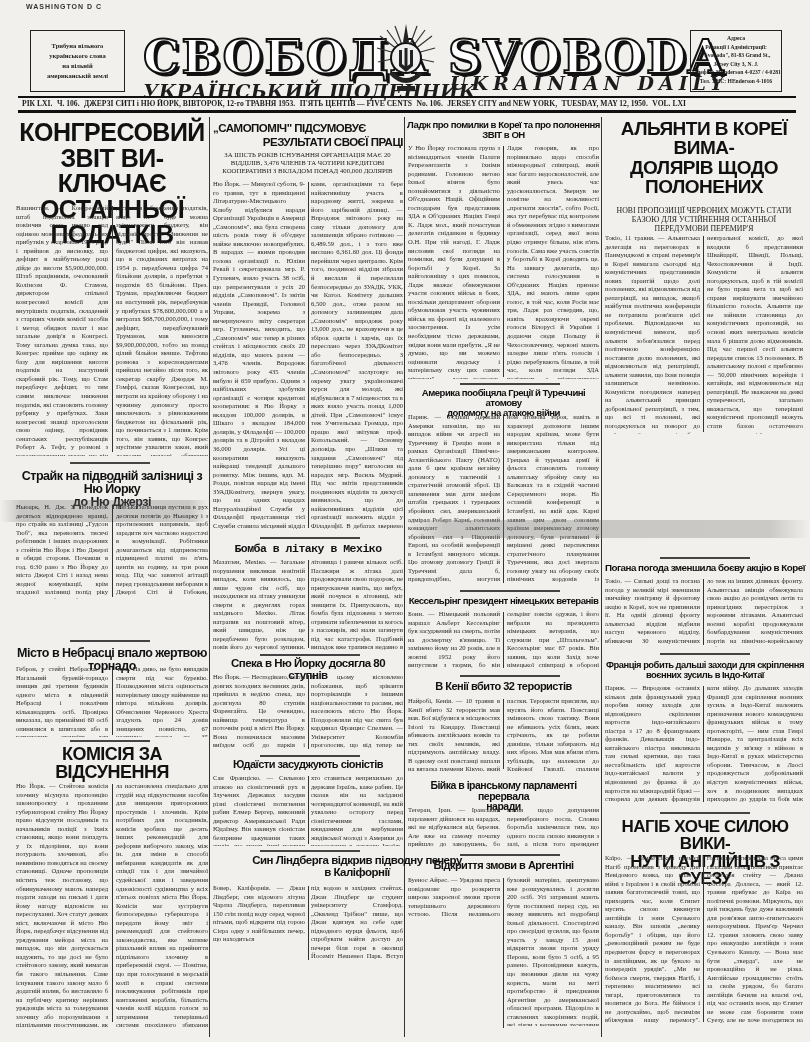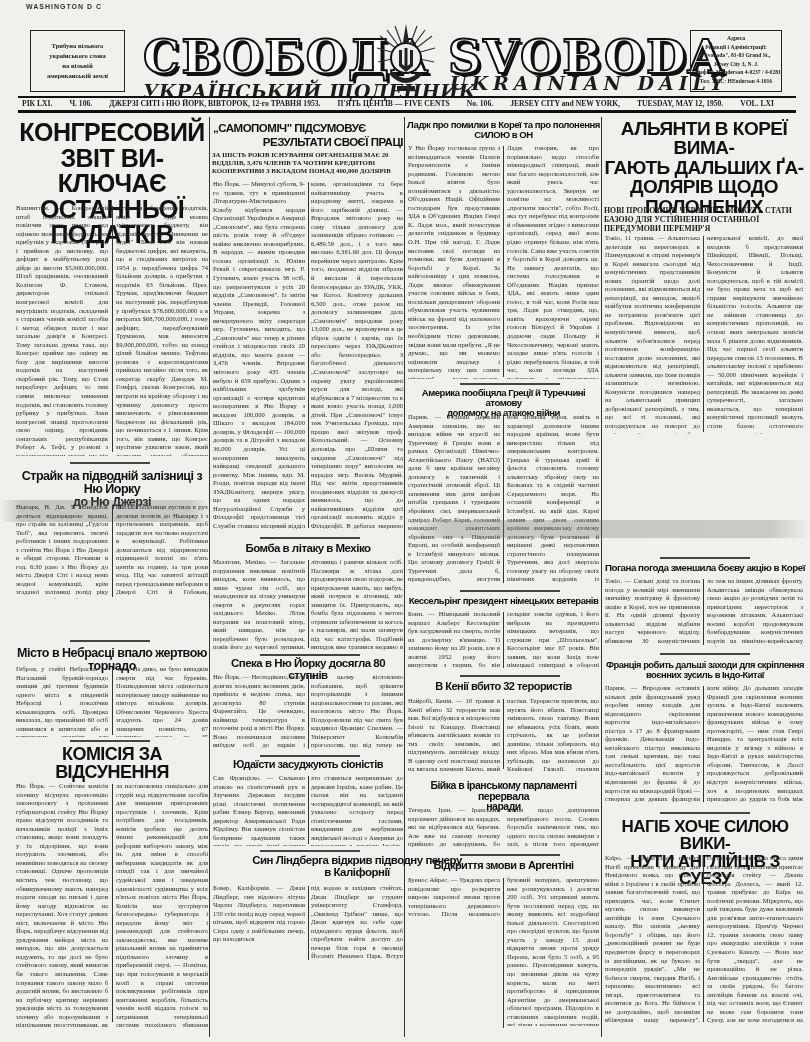--- a/index.html
+++ b/index.html
@@ -16,24 +16,24 @@
     .boxr { left: 690px; top: 30px; width: 92px; height: 62px; border: 1.5px solid #222;
       font: bold 5.6px "Liberation Serif", serif; text-align: center; line-height: 8.5px; padding-top: 3px; box-sizing: border-box;}
     .mast { font-family: "DejaVu Serif", serif; font-weight: bold; color: #fff;
       -webkit-text-stroke: 2px #111; text-shadow: 3px 3px 0 #111; letter-spacing: 2px; }
     .mast-l { left: 143px; top: 30px; font-size: 46px; }
     .mast-r { left: 448px; top: 30px; font-size: 46px; }
     .sub-l { left: 143px; top: 80px; font-size: 19px; font-weight: bold; font-style: italic; letter-spacing: 0.5px; font-family: "DejaVu Serif", serif; }
     .sub-r { left: 450px; top: 72px; font-size: 19px; font-weight: bold; font-style: italic; letter-spacing: 5px; font-family: "DejaVu Serif", serif; }
     .emblem { left: 375px; top: 22px; width: 62px; height: 72px; }
     .rule { left: 18px; width: 778px; background: #111; }
-    .dateline { left: 22px; top: 99px; width: 752px; font: bold 7.6px "Liberation Serif", serif; display: flex; justify-content: space-between; white-space: nowrap; }
+    .dateline { left: 22px; top: 99px; width: 664px; font: bold 7.6px "Liberation Serif", serif; display: flex; justify-content: space-between; white-space: nowrap; }
     .vline { width: 1px; background: #333; }
     .hl { font-family: "Liberation Sans", "DejaVu Sans", sans-serif; font-weight: bold; text-align: center; line-height: 1.02; letter-spacing: -0.5px; color: #111; transform-origin: left top; }
-    .sub { font-family: "Liberation Serif", serif; font-weight: bold; text-align: left; font-size: 7.8px; line-height: 9px; }
+    .sub { font-family: "Liberation Serif", serif; font-weight: normal; text-align: center; font-size: 7.8px; line-height: 9px; }
     .col { font-size: 6.6px; line-height: 8.55px; text-align: justify; color: #2a2a2a; overflow: hidden; font-family: "Liberation Serif", serif; }
     .sep { height: 2px; background: #444; }
     .smudge { background: linear-gradient(90deg, rgba(120,120,120,0) 0%, rgba(120,120,120,0.35) 10%, rgba(110,110,110,0.3) 90%, rgba(120,120,120,0) 100%); }
   </style>
 </head>
 <body>
 
 <div class="abs stamp">WASHINGTON D C</div>
 
 <div class="abs boxl">
@@ -147,21 +147,21 @@
   <div class="abs hl" style="left:213px;top:137px;width:190px;font-size:11.5px;text-align:right;">РЕЗУЛЬТАТИ СВОЄЇ ПРАЦІ</div>
   <div class="abs sub" style="left:212px;top:151px;width:191px;font-size:6.8px;line-height:7.8px;">ЗА ШІСТЬ РОКІВ ІСНУВАННЯ ОРГАНІЗАЦІЯ МАЄ 20 ВІДДІЛІВ, 3,476 ЧЛЕНІВ ТА ЧОТИРИ КРЕДИТОВІ КООПЕРАТИВИ З ВКЛАДОМ ПОНАД 400,000 ДОЛЯРІВ</div>
   <div class="abs col" style="left:213px;top:180px;width:92px;height:350px;">Ню Йорк. — Минулої суботи, 9-го травня, тут в приміщенні Літературно-Мистецького Клюбу відбулися наради Організації Українців в Америці „Самопоміч", яка була створена шість років тому й об'єднує майже виключно новоприбулих. В нарадах — якими проводив голова організації п. Юліян Ревай і секретарювала мгр. Р. Гутлевич, взяло участь 38 осіб, що репрезентували з усіх 20 відділів „Самопомочі". Із звітів членів Президії, Головної Управи, зокрема з вичерпуючого звіту секретаря мгр. Гутлевича, виходить, що „Самопоміч" має тепер в різних стейтах і місцевостях своїх 20 відділів, що мають разом — 3,476 членів. Впродовж звітового року 435 членів вибуло й 659 прибуло. Одним з найбільших здобутків організації є чотири кредитові кооперативи: в Ню Йорку з вкладом 100,000 долярів, в Шікаго з вкладом 184,000 долярів, у Філаделфії — 100,000 долярів та в Дітройті з вкладом 36,000 долярів. Усі ці кооперативи виказують найкращі тенденції дальшого розвитку. Між іншим, вдп. М. Роздн, повітав наради від імені ЗУАДКомітету, звернув увагу, що на одних нарадах Натуралізаційної Служби у Філаделфії представниця тієї Служби ставила місцевий відділ „Самопомочі" та його кооперативу за приклад інтеграції новоприбулих в американське життя. „Самопоміч", як це виходило із звітів, тісно співпрацює з американсько-українськими центральними репрезентаціями — УКК, ЗУАДКомітетом, Католицьким Допомоговим Комітетом у Стемфорді, з братерсько-запомоговими</div>
   <div class="abs vline" style="left:308px;top:182px;height:346px;"></div>
   <div class="abs col" style="left:311px;top:180px;width:92px;height:350px;">ками, організаціями та бере найактивнішу участь в народному житті, зокрема в його зарібковій ділянці. — Впродовж звітового року на саму тільки допомогу для залишенців зібрано готівкою — 6,489.59 дол., і з того вже вислано 6,361.60 дол. Ці фонди перейшли через централю. Крім того, поодинокі відділи зібрали й вислали й пересилали безпосередньо до ЗУАДК, УКК, чи Катол. Комітету дальших 6,500 дол., отже разом на допомогу залишенцям дала „Самопоміч" впродовж року 13,000 дол., не враховуючи в це збірок одягів і харчів, що їх переслано через ЗУАДКомітет або безпосередньо. З багатобічної діяльності „Самопомочі" заслуговує на окрему увагу українознавчі курси для молоді, які відбувалися в 7 місцевостях та в яких взяло участь понад 1,000 дітей. При „Самопомочі" існує теж Учительська Громада, про працю якої звітував проф. Копольський. — Основну доповідь про „Шляхи та завдання „Самопомочі" під теперішню пору" виголосив на нарадах мгр. Василь Мудрий. Під час звітів представників поодиноких відділів та дискусії виявилось, що до найактивніших відділів цієї організації належить відділ у Філаделфії. В дебатах звернено увагу на все ще існуючі деякі проблеми між давніми іміграціями та новоприбулими й зокрема на відносно мало зацікавлення тісно вартістю організацію вадіть з боку самих новоприбулих. — Про орган організації, місячник „Новий Світ", звітував в-р Федінський. Наради винесли низку конкретних рішень для дальшого розвитку й праці організації.</div>
 </section>
 
 <div class="abs sep" style="left:260px;top:537px;width:100px;"></div>
 
 <section>
-  <div class="abs hl" style="left:212px;top:543px;width:192px;font-size:11.5px;">Бомба в літаку в Мехіко</div>
+  <div class="abs hl" style="left:212px;top:543px;width:192px;font-size:11.5px;font-family:Liberation Mono, monospace;">Бомба в літаку в Мехіко</div>
   <div class="abs col" style="left:213px;top:558px;width:92px;height:92px;">Мазатлен, Мехіко. — Загальне порушення викликав новітній випадок, коли виявилось, що лише чудом сім осіб, що знаходилися на літаку уникнули смерти в джунглях горах західнього Мехіко. Літак натрапив на поштовий вітер, який швидше, ніж це передбачено було розкладом, повів його до чергової зупинки. Кілька хвилин після того, як з літака вийшли вантажі, у цьому вантажі розірвалась годинникова бомба, вбиваючи трьох урядовців</div>
   <div class="abs vline" style="left:308px;top:560px;height:88px;"></div>
   <div class="abs col" style="left:311px;top:558px;width:92px;height:92px;">літовища і ранячи кількох осіб. Пасажири ж літака далі продовжували свою подорож, не припускаючи навіть, що вибух, який почувся в літовищі, міг знищити їх. Припускають, що бомба була підложена з метою отримати забезпечення за когось з пасажирів, які мали загинути під час катастрофи. Подібний випадок вже трапився недавно в Мехіко, коли злочинці надіялись отримати 208,000 долярів за кількох обезпечених пасажирів літака.</div>
 </section>
 
 <div class="abs sep" style="left:260px;top:654px;width:100px;"></div>
 
 <section>
   <div class="abs hl" style="left:212px;top:658px;width:192px;font-size:11.5px;">Спека в Ню Йорку досягла 80 ступнів</div>
   <div class="abs col" style="left:213px;top:673px;width:92px;height:78px;">Ню Йорк. — Несподівано, після довгих холодних весняних днів, прийшла в неділю спека, що досягнула 80 ступнів Фаренгайта. Це очевидно, найвища температура в поточнім році в місті Ню Йорку. Вона позначилася масовим виїздом осіб до парків і приберемних надморських реорсів, а крім того, парламенти сотні дітей, що брали участь в святкуванні Дня Світової Содалії на ґрунтах університету Фордгам. У святкуванні взяло участь 25,000 осіб.</div>
@@ -186,21 +186,21 @@
     <div>в Каліфорнії</div>
   </div>
   <div class="abs col" style="left:213px;top:884px;width:92px;height:78px;">Бовер, Каліфорнія. — Джан Ліндберг, син відомого літуна Чарлза Ліндберга, перепливав 150 стіп попід воду серед чорної пітьми, щоб відкрити під горою Сієра одну з найбільших печер, що находиться</div>
   <div class="abs vline" style="left:308px;top:886px;height:74px;"></div>
   <div class="abs col" style="left:311px;top:884px;width:92px;height:78px;">під водою в західних стейтах. Джан Ліндберг це студент університету Стамфорд. „Оквленд Трібюн" пише, що Джан вдягнув на себе одяг підводного нурця фльоти, щоб спробувати найти доступ до печери біля гори в околиці Йосеміт Нешенел Парк. Вступ до печери находиться в скалі, але він заховений каміннями, у глибині 25 стіп під водою. Студент мав при собі прилади до вдихування повітря і таким чином вдалося йому відкрити наміри та увійти до печери, якої існування відоме здавна.</div>
 </section>
 
 <section>
   <div class="abs hl" style="left:407px;top:120px;width:193px;font-size:9.6px;">
     <div>Ладж про помилки в Кореї та про полонення</div>
-    <div>СИЛОЮ в ОН</div>
+    <div>ЗВІТ в ОН</div>
   </div>
   <div class="abs col" style="left:408px;top:144px;width:92px;height:235px;">У Ню Йорку гостювала група з вісімнадцятьох членів Палати Репрезентантів з їхніми родинами. Головною метою їхньої візити було познайомитися з діяльністю Об'єднаних Націй. Офіційним господарем був представник ЗДА в Об'єднаних Націях Генрі К. Ладж мол., який почастував делегатів сніданком в будинку О.Н. При тій нагоді, Г. Ладж висловив свої погляди на помилки, які були допущені в боротьбі у Кореї. За найголовнішу з цих помилок, Ладж вважає обмежування участи союзних військ в боях, поскільки департамент оборони обумовлював участь чужинних військ на фронті від належного заосмотрення. Із усім необхідним тісно державами, звідки вони мали прибути. „Я не думаю, що ми можемо оцінювати людську і матеріяльну силу цих самих мірилом", — додав господар. Якщо б ми не ставили таких вимагань, ми б мали в Кореї більше чужинних відділів, — говорив він далі. Про саму організацію Об'єднаних Націй</div>
   <div class="abs vline" style="left:503px;top:146px;height:231px;"></div>
   <div class="abs col" style="left:507px;top:144px;width:92px;height:235px;">Ладж говорив, як про порівняльно щодо способи міжнародньої співпраці, який має багато недосконалостей, але який увесь час удосконалюється. Звернув не помітне на можливості „прогнати хвостів", собто Росії, яка тут перебуває під контролем й обмеженнях згідно з вимогами організації, серед якої вона рідко отримує більше, ніж п'ять голосів. Сама вже участь совєтів у боротьбі в Кореї доводить це. На заввагу делегатів, що система голосування в Об'єднаних Націях признає ЗДА, які мають лише один голос, в той час, коли Росія має три, Ладж раз ствердив, що, навіть враховуючи окремі голоси Білорусі й України і додаючи сюди Польщу й Чехословаччину, червоні мають заледве лише п'ять голосів і рідко перебувають більше, в той час, коли погляди ЗДА поділяють з шістнадцятеро членів. Кореспонденти звернули увагу на те, що родини репрезентантів були дуже мало поінформовані у праці, структурі та в багатьох справах О.Н.</div>
 </section>
 
 <div class="abs sep" style="left:460px;top:383px;width:100px;"></div>
 
 <section>
   <div class="abs hl" style="left:407px;top:388px;width:193px;font-size:9.6px;">
@@ -245,21 +245,20 @@
 <section>
   <div class="abs hl" style="left:407px;top:860px;width:193px;font-size:11px;">Відкриття змови в Аргентіні</div>
   <div class="abs col" style="left:408px;top:876px;width:92px;height:40px;">Буенос Айрес. — Урядова преса повідомляє про розкриття широко закроєної змови проти теперішнього державного устрою. Після недавнього заарештування кількох осіб з аргентінського товариства і відкриття в якій одній з затримання — вибуховий матеріял, арештувала вже розшукувались і досягли 200 осіб. Усі затримані мають бути поставлені перед суд, на якому виявлять всі подробиці їхньої діяльності. Спостерігачі кажуть, що брали участь в змові, прямо про заговір, що брали участь у цю заваду.</div>
   <div class="abs vline" style="left:503px;top:878px;height:150px;"></div>
   <div class="abs col" style="left:507px;top:876px;width:92px;height:150px;">буховий матеріял, арештувано вже розшукувались і досягли 200 осіб. Усі затримані мають бути поставлені перед суд, на якому виявлять всі подробиці їхньої діяльності. Спостерігачі про своєрідні зусилля, що брали участь у заваду 15 доні відкриття змови проти уряду Перона, коли було 5 осіб, а 95 ранено. Проповідники кажуть, що змовники діяли на чужу користь, мали на меті протиборство й приєднання Аргентіни до американської обласної програми. Підозріло в ставленнях закорінзних подій, які діяли з великими зусиллями своєї „проамериканської служби".</div>
 </section>
 
 <section>
   <div class="abs hl" style="left:604px;top:119px;width:200px;font-size:19px;">
     <div>АЛЬЯНТИ В КОРЕЇ ВИМА-</div>
-    <div>ГАЮТЬ ДАЛЬШИХ ҐА-</div>
     <div>ДОЛЯРІВ ЩОДО</div>
     <div>ПОЛОНЕНИХ</div>
   </div>
   <div class="abs sub" style="left:604px;top:206px;width:200px;">НОВІ ПРОПОЗИЦІЇ ЧЕРВОНИХ МОЖУТЬ СТАТИ БАЗОЮ ДЛЯ УСТІЙНЕННЯ ОСТАННЬОЇ ПЕРЕДУМОВИ ПЕРЕМИР'Я</div>
   <div class="abs col" style="left:605px;top:234px;width:95px;height:200px;">Токіо, 11 травня. — Альянтська делегація на переговорах в Панмунджомі в справі перемир'я в Кореї вимагала сьогодні від комуністичних представників нових ґарантій щодо долі полонених, які відмовляються від репатріяції, на випадок, якщоб майбутня політична конференція не потрапила розв'язати цієї проблеми. Відповідаючи на комуністичні вимоги, щоб альянти зобов'язалися перед політичною конференцією поставити долю полонених, які відмовляються від репатріяції, альянти заявили, що їхня позиція залишиться незмінною. Комуністи погодилися наперед на альянтський принцип добровільної репатріяції, з тим, що всі ті полонені, які погоджуються на поворот до своїх країн, повинні бути репатрійовані впродовж двох місяців після підписання перемир'я. Ті полонені, які відмовляються від репатріяції, повинні бути передані під опіку окремої</div>
   <div class="abs vline" style="left:703px;top:236px;height:196px;"></div>
   <div class="abs col" style="left:707px;top:234px;width:96px;height:200px;">невтральної комісії, до якої входили б представники Швайцарії, Швеції, Польщі, Чехословаччини й Індії. Комуністи й альянти погоджуються, щоб в тій комісії не було права вета та щоб всі справи вирішувати звичайною більшістю голосів. Альянти ще не зайняли становища до комуністичних пропозицій, на основі яких невтральна комісія мала б рішати долю відмовників. Під час першої сесії альянти передали список 13 полонених. В альянтському полоні є приблизно — 50,000 північних корейців і китайців, які відмовляються від репатріяції. Не зважаючи на деякі суперечності, загально вважається, що теперішні комуністичні пропозиції можуть стати базою остаточного полагодження цієї справи, що була тим ще останньою неустійненою передумовою для перемир'я.</div>
 </section>
 
 <div class="abs sep" style="left:660px;top:557px;width:90px;"></div>

